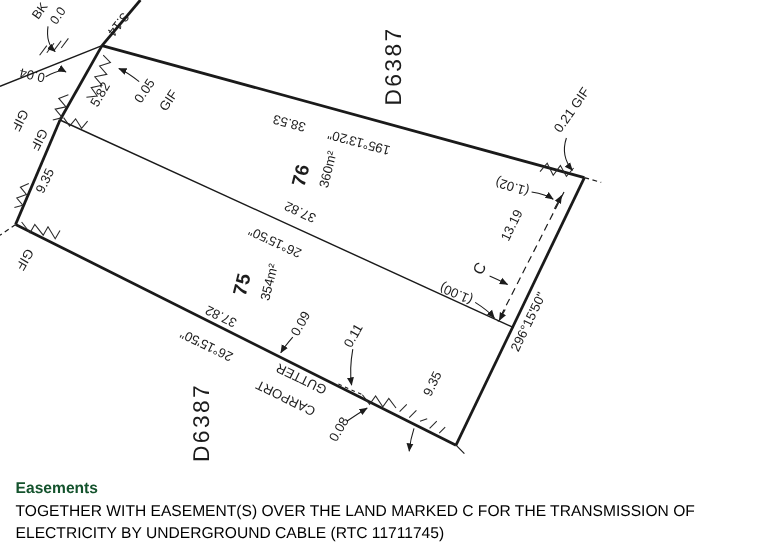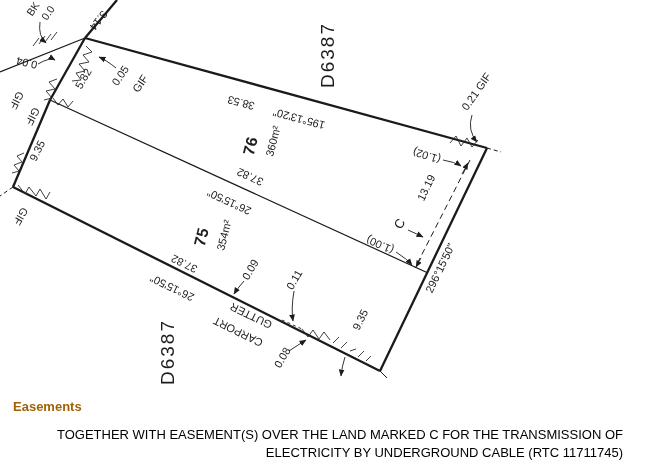--- a/index.html
+++ b/index.html
@@ -7,22 +7,22 @@
         font-family:"Liberation Sans",sans-serif;color:#1b1b1b;}
   .plan{position:absolute;left:0;top:0;}
   svg text{font-family:"Liberation Sans",sans-serif;fill:#1c1c1c;}
   .dim{font-size:11px;}
   .dim-sm{font-size:10.5px;}
   .lotnum{font-size:16px;font-weight:600;letter-spacing:0.5px;}
   .lotarea{font-size:11px;}
   .plannum{font-size:19px;letter-spacing:2px;}
   .cmark{font-size:13px;}
   .easements{position:absolute;left:13px;top:399px;width:622px;}
-  .easements h3{margin:0 0 3px 0;font-size:13px;font-weight:bold;color:#a16207;}
-  .easements p{margin:12px;font-size:13px;line-height:1.42;color:#000;text-align:right;}
+  .easements h3{margin:0 0 3px 0;font-size:13px;font-weight:bold;color:#14532d;}
+  .easements p{margin:0;font-size:13px;line-height:1.42;color:#000;}
 </style>
 </head>
 <body>
 
 <div class="page">
 
   <svg class="plan" width="646" height="395" viewBox="0 0 646 395">
     <defs>
       <marker id="ah" markerUnits="userSpaceOnUse" markerWidth="9" markerHeight="9" refX="6.5" refY="3.5" orient="auto">
         <path d="M0,0.6 L7,3.5 L0,6.4 Z" fill="#1c1c1c"></path>

